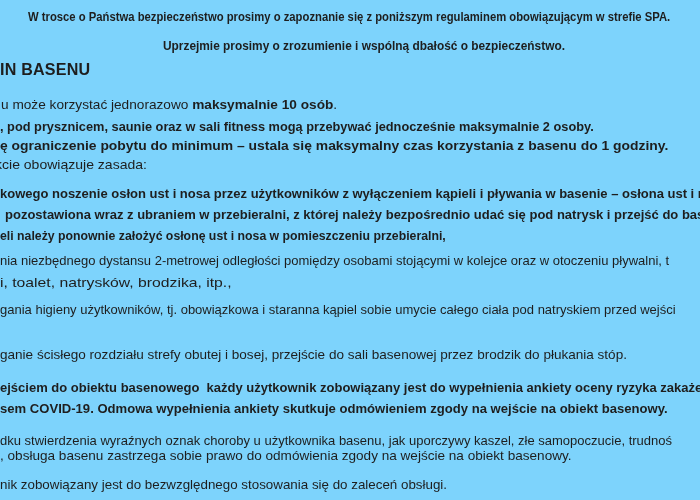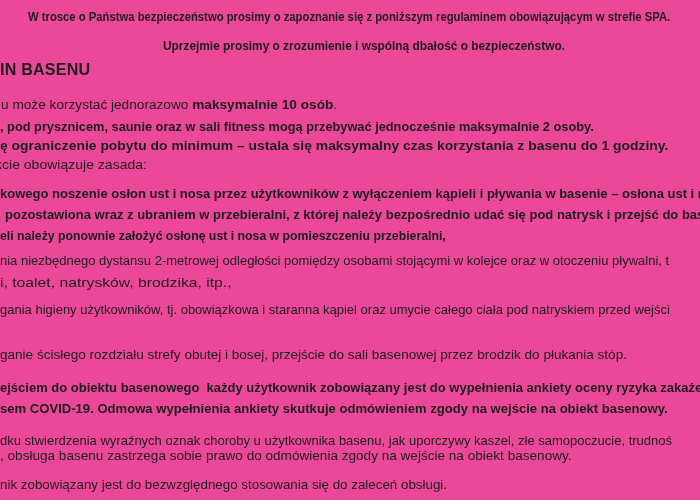--- a/index.html
+++ b/index.html
@@ -23,41 +23,41 @@
   .title {
     font-size: 17px;
     line-height: 21px;
     font-weight: bold;
     letter-spacing: 0.2px;
   }
 </style>
 </head>
 <body>
 
-<div class="page" style="background: #ec4899; color: rgb(30, 30, 30);">
+<div class="page" style="background: #7dd3fc; color: rgb(30, 30, 30);">
 
   <div class="line b" style="left: 28px; top: 8px; transform: scaleX(0.867568);">W trosce o Państwa bezpieczeństwo prosimy o zapoznanie się z poniższym regulaminem obowiązującym w strefie SPA.</div>
   <div class="line b" style="left: 163px; top: 37px; transform: scaleX(0.913636);">Uprzejmie prosimy o zrozumienie i wspólną dbałość o bezpieczeństwo.</div>
 
   <div class="line title" style="left: 0px; top: 59px; transform: scaleX(0.947368);">IN BASENU</div>
 
   <div class="line" style="left: 1px; top: 96px; transform: scaleX(1.05);"><span>u może korzystać jednorazowo </span><span class="b">maksymalnie 10 osób</span><span>.</span></div>
 
   <div class="line b" style="left: 0px; top: 118px; transform: scaleX(0.983444);">, pod prysznicem, saunie oraz w sali fitness mogą przebywać jednocześnie maksymalnie 2 osoby.</div>
   <div class="line b" style="left: 0px; top: 137px; transform: scaleX(1.0688);">ę ograniczenie pobytu do minimum – ustala się maksymalny czas korzystania z basenu do 1 godziny.</div>
   <div class="line" style="left: -5px; top: 156px; transform: scaleX(1.07801);">kcie obowiązuje zasada:</div>
 
   <div class="line b" style="left:0px; top:185px;">kowego noszenie osłon ust i nosa przez użytkowników z wyłączeniem kąpieli i pływania w basenie – osłona ust i no</div>
   <div class="line b" style="left:5px; top:206px;">pozostawiona wraz z ubraniem w przebieralni, z której należy bezpośrednio udać się pod natrysk i przejść do base</div>
   <div class="line b" style="left: 0px; top: 227px; transform: scaleX(0.944915);">eli należy ponownie założyć osłonę ust i nosa w pomieszczeniu przebieralni,</div>
 
   <div class="line" style="left:0px; top:252px;">nia niezbędnego dystansu 2-metrowej odległości pomiędzy osobami stojącymi w kolejce oraz w otoczeniu pływalni, t</div>
   <div class="line" style="left: 0px; top: 274px; transform: scaleX(1.20942);">i, toalet, natrysków, brodzika, itp.,</div>
 
-  <div class="line" style="left:0px; top:301px;">gania higieny użytkowników, tj. obowiązkowa i staranna kąpiel oraz umycie całego ciała pod natryskiem przed wejści</div>
+  <div class="line" style="left:0px; top:301px;">gania higieny użytkowników, tj. obowiązkowa i staranna kąpiel sobie umycie całego ciała pod natryskiem przed wejści</div>
 
   <div class="line" style="left: 0px; top: 346px; transform: scaleX(1.04153);">ganie ścisłego rozdziału strefy obutej i bosej, przejście do sali basenowej przez brodzik do płukania stóp.</div>
 
   <div class="line b" style="left:0px; top:379px;">ejściem do obiektu basenowego  każdy użytkownik zobowiązany jest do wypełnienia ankiety oceny ryzyka zakażen</div>
   <div class="line b" style="left: 0px; top: 400px; transform: scaleX(1.00602);">sem COVID-19. Odmowa wypełnienia ankiety skutkuje odmówieniem zgody na wejście na obiekt basenowy.</div>
 
   <div class="line" style="left:0px; top:432px;">dku stwierdzenia wyraźnych oznak choroby u użytkownika basenu, jak uporczywy kaszel, złe samopoczucie, trudnoś</div>
   <div class="line" style="left: 0px; top: 447px; transform: scaleX(1.0438);">, obsługa basenu zastrzega sobie prawo do odmówienia zgody na wejście na obiekt basenowy.</div>
 
   <div class="line" style="left: 0px; top: 476px; transform: scaleX(1.02759);">nik zobowiązany jest do bezwzględnego stosowania się do zaleceń obsługi.</div>

